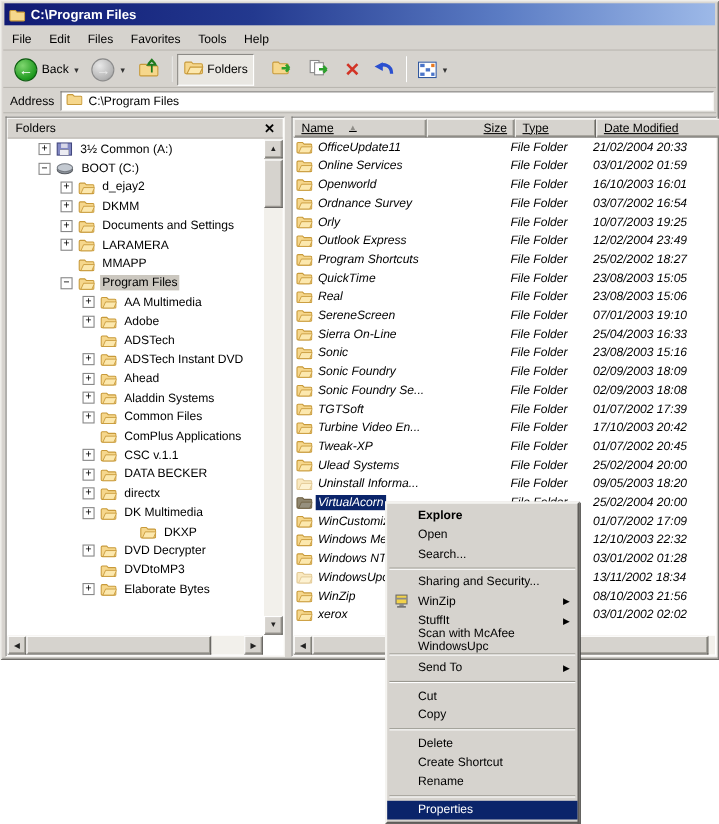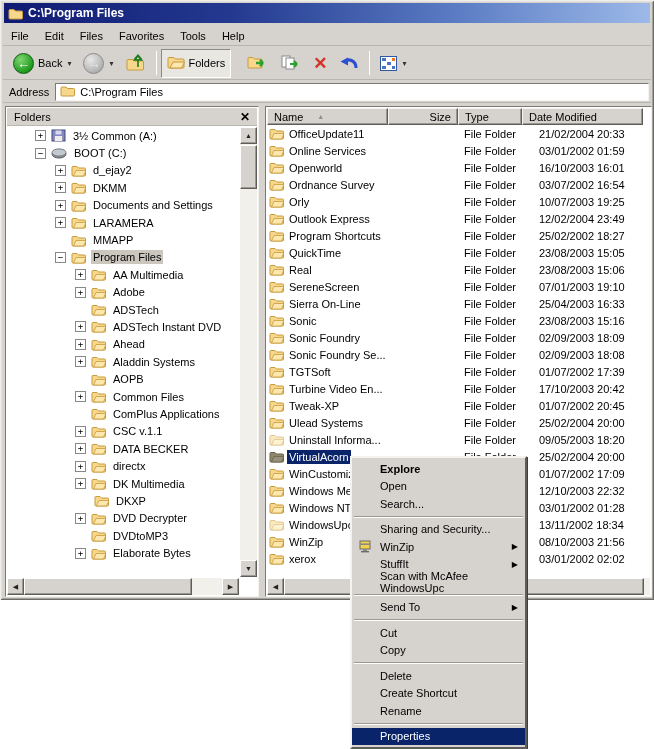--- a/index.html
+++ b/index.html
@@ -65,24 +65,24 @@
   .vscroll .sb-thumb{top:18px;height:44px;left:0;width:17px;}
   .hscroll{position:absolute;left:1px;right:1px;bottom:1px;height:17px;background:#f2f0eb;}
   .hscroll .left{left:0;top:0;}
   .hscroll .right{right:0;top:0;}
   .hscroll .sb-thumb{top:0;height:17px;}
   
   .list-panel{position:absolute;left:265px;top:106px;width:387px;height:491px;background:#fff;
     border:1px solid;border-color:#7b7975 #f4f3f0 #f4f3f0 #7b7975;}
   .lp-headers{position:absolute;left:1px;top:1px;height:17px;display:flex;font-size:11px;}
   .col-h{background:var(--chrome);border:1px solid;border-color:#f4f3f0 #5f5d59 #5f5d59 #f4f3f0;
-    box-shadow:inset -1px -1px 0 #9a9890;display:flex;align-items:center;padding:0 6px;white-space:nowrap;overflow:hidden;}
+    box-shadow:inset -1px -1px 0 #9a9890;display:flex;align-items:center;padding:0 6px;white-space:nowrap;overflow:hidden;text-decoration:underline;}
   .col-h .sort{color:#8f8d88;font-size:7px;margin-left:14px;}
   .rows{position:absolute;left:1px;top:18px;right:1px;bottom:18px;overflow:hidden;font-size:11px;}
-  .file-row{display:flex;height:17px;align-items:center;white-space:nowrap;}
+  .file-row{display:flex;height:17px;align-items:center;white-space:nowrap;font-style:italic;}
   .cell-name{width:121px;min-width:121px;display:flex;align-items:center;overflow:hidden;}
   .cell-name .ficon{margin:0 3px 0 2px;display:inline-flex;}
   .cell-name .ntext{padding:1px 2px;}
   .file-row.hiddenf .ficon{opacity:.55;}
   .file-row.selected .ntext{background:var(--sel);color:#fff;}
   .file-row.selected .ficon{filter:brightness(.62) saturate(.5);}
   .cell-size{width:70px;min-width:70px;text-align:right;padding-right:8px;}
   .cell-type{width:74px;min-width:74px;padding-left:6px;}
   .cell-date{flex:1;padding-left:7px;}
   
@@ -347,47 +347,37 @@
           <span class="expbox">+</span>
           <span class="tree-icon">
             <svg width="15" height="13" viewBox="0 0 15 13">
               <path d="M1 3.5 Q1 2.5 2 2.5 H6 L7.5 4 H13.5 Q14.5 4 14.5 5 V11 Q14.5 12 13.5 12 H2 Q1 12 1 11 Z" fill="#f6d78c" stroke="#c89a3a"></path>
               <path d="M2.5 12 L5 6.5 H15 L12.5 12 Z" fill="#fce8ae" stroke="#c89a3a" stroke-width=".8"></path>
             </svg>
           </span>
           <span class="tree-label">Aladdin Systems</span>
         </div>
         <div class="tree-row" style="padding-left: 68px;">
+          <span class="expbox">+</span>
+          <span class="tree-icon">
+            <svg width="15" height="13" viewBox="0 0 15 13">
+              <path d="M1 3.5 Q1 2.5 2 2.5 H6 L7.5 4 H13.5 Q14.5 4 14.5 5 V11 Q14.5 12 13.5 12 H2 Q1 12 1 11 Z" fill="#f6d78c" stroke="#c89a3a"></path>
+              <path d="M2.5 12 L5 6.5 H15 L12.5 12 Z" fill="#fce8ae" stroke="#c89a3a" stroke-width=".8"></path>
+            </svg>
+          </span>
+          <span class="tree-label">Common Files</span>
+        </div>
+        <div class="tree-row" style="padding-left: 68px;">
           <span class="expbox none"></span>
           <span class="tree-icon">
             <svg width="15" height="13" viewBox="0 0 15 13">
               <path d="M1 3.5 Q1 2.5 2 2.5 H6 L7.5 4 H13.5 Q14.5 4 14.5 5 V11 Q14.5 12 13.5 12 H2 Q1 12 1 11 Z" fill="#f6d78c" stroke="#c89a3a"></path>
               <path d="M2.5 12 L5 6.5 H15 L12.5 12 Z" fill="#fce8ae" stroke="#c89a3a" stroke-width=".8"></path>
             </svg>
           </span>
-          <span class="tree-label">AOPB</span>
-        </div>
-        <div class="tree-row" style="padding-left: 68px;">
-          <span class="expbox">+</span>
-          <span class="tree-icon">
-            <svg width="15" height="13" viewBox="0 0 15 13">
-              <path d="M1 3.5 Q1 2.5 2 2.5 H6 L7.5 4 H13.5 Q14.5 4 14.5 5 V11 Q14.5 12 13.5 12 H2 Q1 12 1 11 Z" fill="#f6d78c" stroke="#c89a3a"></path>
-              <path d="M2.5 12 L5 6.5 H15 L12.5 12 Z" fill="#fce8ae" stroke="#c89a3a" stroke-width=".8"></path>
-            </svg>
-          </span>
-          <span class="tree-label">Common Files</span>
-        </div>
-        <div class="tree-row" style="padding-left: 68px;">
-          <span class="expbox none"></span>
-          <span class="tree-icon">
-            <svg width="15" height="13" viewBox="0 0 15 13">
-              <path d="M1 3.5 Q1 2.5 2 2.5 H6 L7.5 4 H13.5 Q14.5 4 14.5 5 V11 Q14.5 12 13.5 12 H2 Q1 12 1 11 Z" fill="#f6d78c" stroke="#c89a3a"></path>
-              <path d="M2.5 12 L5 6.5 H15 L12.5 12 Z" fill="#fce8ae" stroke="#c89a3a" stroke-width=".8"></path>
-            </svg>
-          </span>
           <span class="tree-label">ComPlus Applications</span>
         </div>
         <div class="tree-row" style="padding-left: 68px;">
           <span class="expbox">+</span>
           <span class="tree-icon">
             <svg width="15" height="13" viewBox="0 0 15 13">
               <path d="M1 3.5 Q1 2.5 2 2.5 H6 L7.5 4 H13.5 Q14.5 4 14.5 5 V11 Q14.5 12 13.5 12 H2 Q1 12 1 11 Z" fill="#f6d78c" stroke="#c89a3a"></path>
               <path d="M2.5 12 L5 6.5 H15 L12.5 12 Z" fill="#fce8ae" stroke="#c89a3a" stroke-width=".8"></path>
             </svg>
           </span>
@@ -416,21 +406,21 @@
         <div class="tree-row" style="padding-left: 68px;">
           <span class="expbox">+</span>
           <span class="tree-icon">
             <svg width="15" height="13" viewBox="0 0 15 13">
               <path d="M1 3.5 Q1 2.5 2 2.5 H6 L7.5 4 H13.5 Q14.5 4 14.5 5 V11 Q14.5 12 13.5 12 H2 Q1 12 1 11 Z" fill="#f6d78c" stroke="#c89a3a"></path>
               <path d="M2.5 12 L5 6.5 H15 L12.5 12 Z" fill="#fce8ae" stroke="#c89a3a" stroke-width=".8"></path>
             </svg>
           </span>
           <span class="tree-label">DK Multimedia</span>
         </div>
-        <div class="tree-row" style="padding-left: 71px;">
+        <div class="tree-row" style="padding-left: 104px;">
           <span class="expbox none"></span>
           <span class="tree-icon">
             <svg width="15" height="13" viewBox="0 0 15 13">
               <path d="M1 3.5 Q1 2.5 2 2.5 H6 L7.5 4 H13.5 Q14.5 4 14.5 5 V11 Q14.5 12 13.5 12 H2 Q1 12 1 11 Z" fill="#f6d78c" stroke="#c89a3a"></path>
               <path d="M2.5 12 L5 6.5 H15 L12.5 12 Z" fill="#fce8ae" stroke="#c89a3a" stroke-width=".8"></path>
             </svg>
           </span>
           <span class="tree-label">DKXP</span>
         </div>
         <div class="tree-row" style="padding-left: 68px;">
@@ -475,24 +465,24 @@
       <div class="sb-btn right">▶</div>
     </div>
   </div>
 
   <div class="list-panel">
     <div class="lp-headers" id="lpheaders">
         <div class="col-h" style="width: 121px;">
           <span>Name</span>
           <span class="sort">▲</span>
         </div>
-        <div class="col-h" style="width: 70px; justify-content: flex-end;">
+        <div class="col-h" style="width: 80px; justify-content: flex-end;">
           <span>Size</span>
         </div>
-        <div class="col-h" style="width: 64px;">
+        <div class="col-h" style="width: 74px;">
           <span>Type</span>
         </div>
         <div class="col-h" style="width: 121px;">
           <span>Date Modified</span>
         </div>
       </div>
     <div class="rows" id="filerows">
         <div class="file-row">
           <div class="cell-name">
             <span class="ficon">

